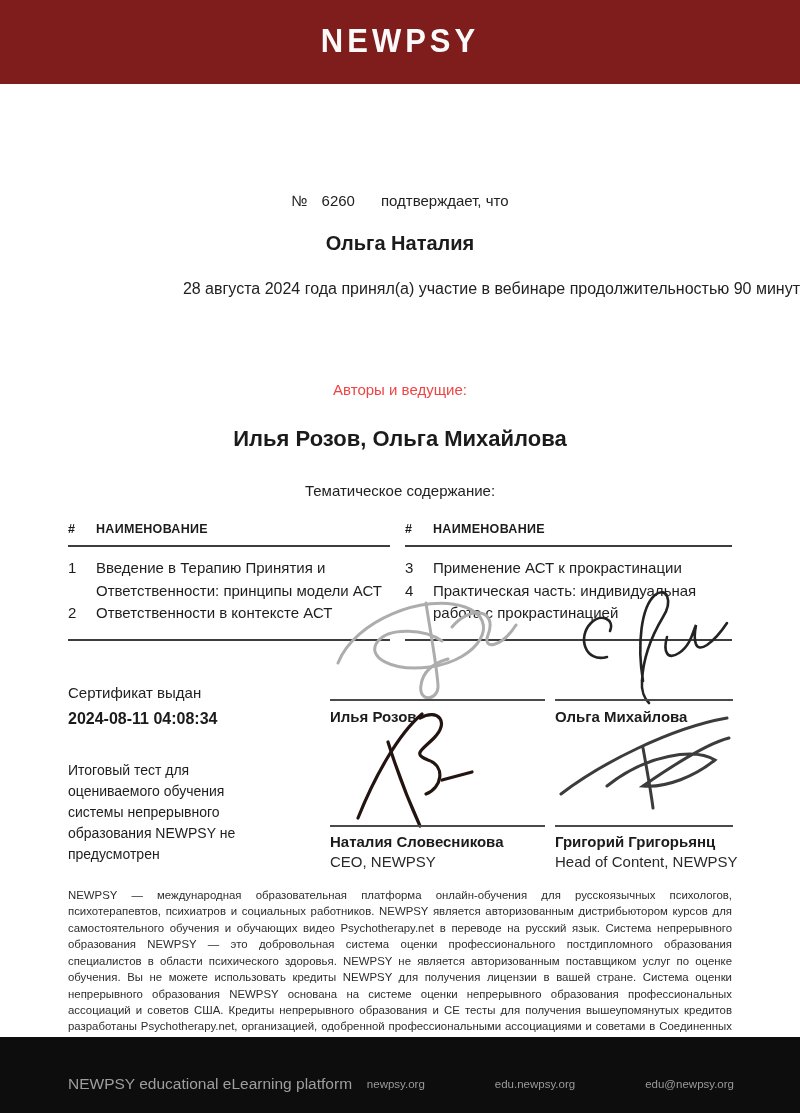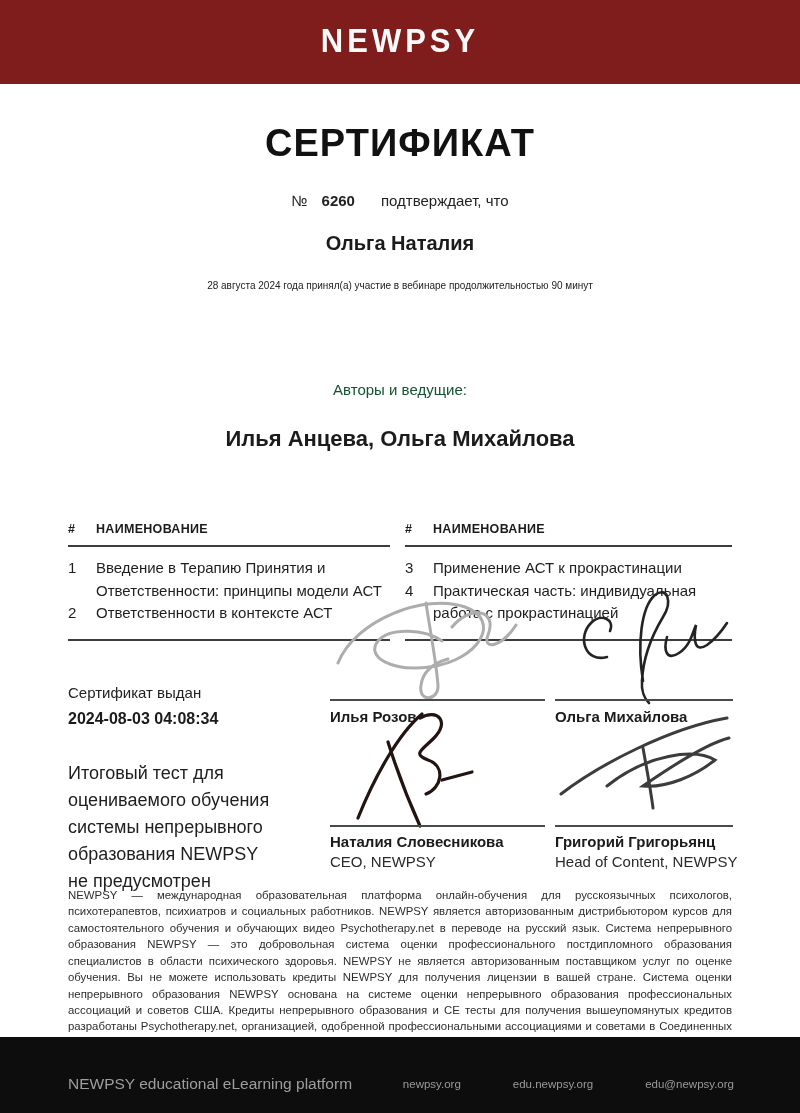--- a/index.html
+++ b/index.html
@@ -21,46 +21,46 @@
   }
   .logo {
     color: #fafafa; font-size: 31px; font-weight: 800;
     letter-spacing: 4px; transform: scaleY(1.05);
   }
 
   
   .c { position: absolute; left: 0; width: 800px; text-align: center; }
   .title { top: 122px; font-size: 38px; font-weight: 800; letter-spacing: 1px; color: #111; }
   .numline { top: 192px; font-size: 15px; color: #222; }
-  .numline .num { font-weight: 700; margin-left: 14px; }
+  .numline .num { font-weight: 400; margin-left: 14px; }
   .numline .confirm { margin-left: 26px; }
   .recipient { top: 232px; font-size: 20px; font-weight: 700; }
-  .eventline { top: 280px; font-size: 10px; color: #222; }
+  .eventline { top: 280px; font-size: 16px; color: #222; text-align: right; }
   .course { top: 322px; font-size: 21px; font-weight: 700; }
-  .authors-label { top: 381px; font-size: 15px; color: #14532d; }
+  .authors-label { top: 381px; font-size: 15px; color: #ef4444; }
   .authors { top: 426px; font-size: 22px; font-weight: 700; }
   .topics-label { top: 482px; font-size: 15px; color: #222; }
 
   
   .ttable { position: absolute; top: 522px; }
   .ttable.left  { left: 68px;  width: 322px; }
   .ttable.right { left: 405px; width: 327px; }
   .thead { display: flex; font-size: 12.5px; font-weight: 700; letter-spacing: .3px;
            padding-bottom: 9px; border-bottom: 2px solid #3d3d3d; }
   .thead .th-num { width: 28px; }
   .tbody { padding: 10px 0 14px 0; border-bottom: 2px solid #3d3d3d; min-height: 93px; }
   .trow { display: flex; font-size: 15px; line-height: 1.5; color: #1e1e1e; }
   .trow .td-num { width: 28px; flex: none; }
   .trow .td-text { flex: 1; }
 
   
   .issued-label { position: absolute; left: 68px; top: 684px; font-size: 15px; color: #222; }
   .issued-datetime { position: absolute; left: 68px; top: 710px; font-size: 16px; font-weight: 700; }
   .no-test-note { position: absolute; left: 68px; top: 760px; width: 212px;
-                  font-size: 18px; line-height: 1.5; color: #1e1e1e; }
+                  font-size: 14px; line-height: 1.5; color: #1e1e1e; }
 
   .sigblock { position: absolute; overflow: visible; }
   .sigblock .scribble { position: absolute; left: 0; overflow: visible; pointer-events: none; }
   .sig-line { position: absolute; left: 0; width: 100%; border-bottom: 2px solid #4a4a4a; }
   .sig-name { position: absolute; left: 0; font-size: 15px; font-weight: 700; white-space: nowrap; }
   .sig-role { position: absolute; left: 0; font-size: 15px; color: #2a2a2a; white-space: nowrap; }
 
   .r1 { top: 617px; height: 110px; }
   .r1 .scribble { bottom: 22px; }
   .r1 .sig-line { bottom: 26px; }
@@ -80,42 +80,42 @@
   }
 
   
   .footer {
     position: absolute; left: 0; top: 1037px; width: 800px; height: 76px;
     background: #0d0d0d;
     display: flex; align-items: center; justify-content: space-between;
     padding: 18px 66px 0 68px;
   }
   .footer .platform { color: #9e9e9e; font-size: 15.5px; }
-  .footer .links { display: flex; gap: 52px; justify-content: space-between; }
+  .footer .links { display: flex; gap: 70px; justify-content: space-between; }
   .footer .links span { color: #9a9a9a; font-size: 11.5px; }
 </style>
 </head>
 <body>
 
 <div class="page">
 
   <div class="header">
     <div class="logo">NEWPSY</div>
   </div>
 
-  <div class="c title">СЕРТИФИКАТ</div>
 
   <div class="c numline">
     <span>№</span><span class="num">6260</span><span class="confirm">подтверждает, что</span>
   </div>
 
   <div class="c recipient">Ольга Наталия</div>
   <div class="c eventline">28 августа 2024 года принял(а) участие в вебинаре продолжительностью 90 минут</div>
   <div class="c authors-label">Авторы и ведущие:</div>
-  <div class="c authors">Илья Анцева, Ольга Михайлова</div>
+  <div class="c authors">Илья Розов, Ольга Михайлова</div>
+  <div class="c topics-label">Тематическое содержание:</div>
 
   <div class="ttable left">
     <div class="thead">
       <span class="th-num">#</span>
       <span>НАИМЕНОВАНИЕ</span>
     </div>
     <div class="tbody">
       <div class="trow">
         <span class="td-num">1</span>
         <span class="td-text">Введение в Терапию Принятия и Ответственности: принципы модели АСТ</span>
@@ -138,21 +138,21 @@
         <span class="td-text">Применение АСТ к прокрастинации</span>
       </div>
       <div class="trow">
         <span class="td-num">4</span>
         <span class="td-text">Практическая часть: индивидуальная работа с прокрастинацией</span>
       </div>
     </div>
   </div>
 
   <div class="issued-label">Сертификат выдан</div>
-  <div class="issued-datetime">2024-08-03 04:08:34</div>
+  <div class="issued-datetime">2024-08-11 04:08:34</div>
   <div class="no-test-note">Итоговый тест для оцениваемого обучения системы непрерывного образования NEWPSY не предусмотрен</div>
 
   <div class="sigblock r1 pos-mid">
     <svg class="scribble" width="215" height="120" viewBox="0 0 215 120">
       <g fill="none" stroke="#adadad" stroke-width="3" stroke-linecap="round">
         <path d="M8,78 C25,35 95,8 135,22 C172,35 150,75 100,82 C62,87 35,72 48,56 C60,42 95,44 112,56"></path>
         <path d="M96,18 C100,45 106,75 108,100 C109,116 88,118 91,100 C93,86 104,78 118,74"></path>
         <path d="M122,42 C140,20 168,24 158,50 C152,66 172,62 186,40"></path>
       </g>
     </svg>

